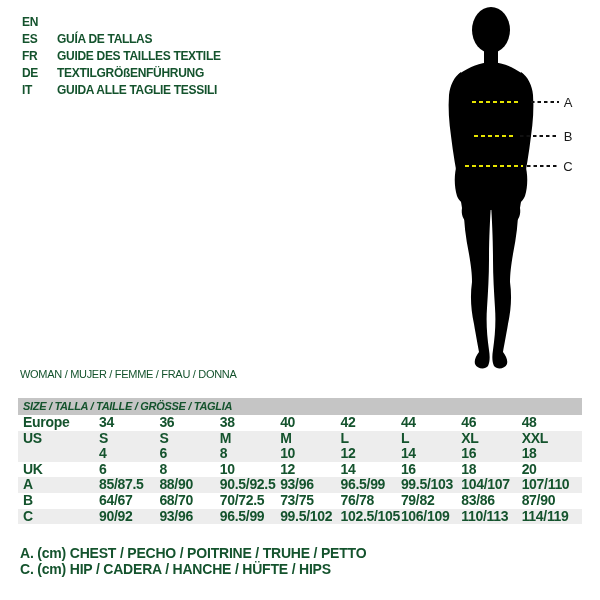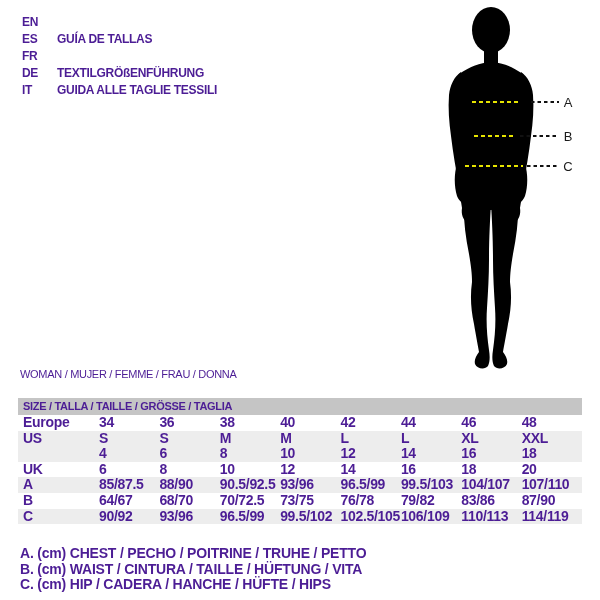--- a/index.html
+++ b/index.html
@@ -1,35 +1,35 @@
 <!DOCTYPE html>
 <html><head>
 <meta charset="utf-8">
 <style>
   html,body{margin:0;padding:0;background:#fff;}
   .canvas{
     position:relative;width:600px;height:600px;background:#ffffff;
-    font-family:"Liberation Sans",sans-serif;color:#4c1d95;overflow:hidden;
+    font-family:"Liberation Sans",sans-serif;color:#14532d;overflow:hidden;
   }
   
   .lang-block{position:absolute;left:22px;top:14px;}
   .lang-row{display:flex;height:17px;line-height:17px;
     font-size:12px;font-weight:700;letter-spacing:-0.3px;}
   .lang-code{width:35px;flex:0 0 35px;}
   .lang-title{white-space:nowrap;}
   
   .figure-svg{position:absolute;left:435px;top:2px;}
   
   .gender-title{position:absolute;left:20px;top:368px;
     font-size:11px;font-weight:400;letter-spacing:-0.3px;white-space:nowrap;}
   
   .size-table{position:absolute;left:18px;top:398px;width:564px;
     font-weight:700;letter-spacing:-0.3px;}
   .thead{height:17px;line-height:17px;background:#c5c5c5;
-    padding-left:5px;font-size:11px;white-space:nowrap;}
+    padding-left:5px;font-size:11px;white-space:nowrap;font-style:italic;}
   .trow{display:flex;height:15.6px;line-height:15.6px;font-size:14px;}
   .trow.shade{background:#ededed;}
   .tlabel{flex:0 0 76px;padding-left:5px;text-align:left;}
   .tcell{flex:1 1 0;}
   
   .legend{position:absolute;left:20px;top:546px;}
   .legend-line{height:15.5px;line-height:15.5px;font-size:14px;
     font-weight:700;letter-spacing:-0.2px;white-space:nowrap;}
 </style>
 </head>
@@ -40,20 +40,21 @@
   <div class="lang-block">
     <div class="lang-row">
       <span class="lang-code">EN</span>
     </div>
     <div class="lang-row">
       <span class="lang-code">ES</span>
       <span class="lang-title">GUÍA DE TALLAS</span>
     </div>
     <div class="lang-row">
       <span class="lang-code">FR</span>
+      <span class="lang-title">GUIDE DES TAILLES TEXTILE</span>
     </div>
     <div class="lang-row">
       <span class="lang-code">DE</span>
       <span class="lang-title">TEXTILGRÖßENFÜHRUNG</span>
     </div>
     <div class="lang-row">
       <span class="lang-code">IT</span>
       <span class="lang-title">GUIDA ALLE TAGLIE TESSILI</span>
     </div>
   </div>
@@ -165,17 +166,16 @@
           <span class="tcell">102.5/105</span>
           <span class="tcell">106/109</span>
           <span class="tcell">110/113</span>
           <span class="tcell">114/119</span>
         </div>
       </div>
   </div>
 
   <div class="legend">
     <div class="legend-line">A. (cm) CHEST / PECHO / POITRINE / TRUHE / PETTO</div>
-    <div class="legend-line">B. (cm) WAIST / CINTURA / TAILLE / HÜFTUNG / VITA</div>
     <div class="legend-line">C. (cm) HIP / CADERA / HANCHE / HÜFTE / HIPS</div>
   </div>
 
 </div>
 
 </body></html>

